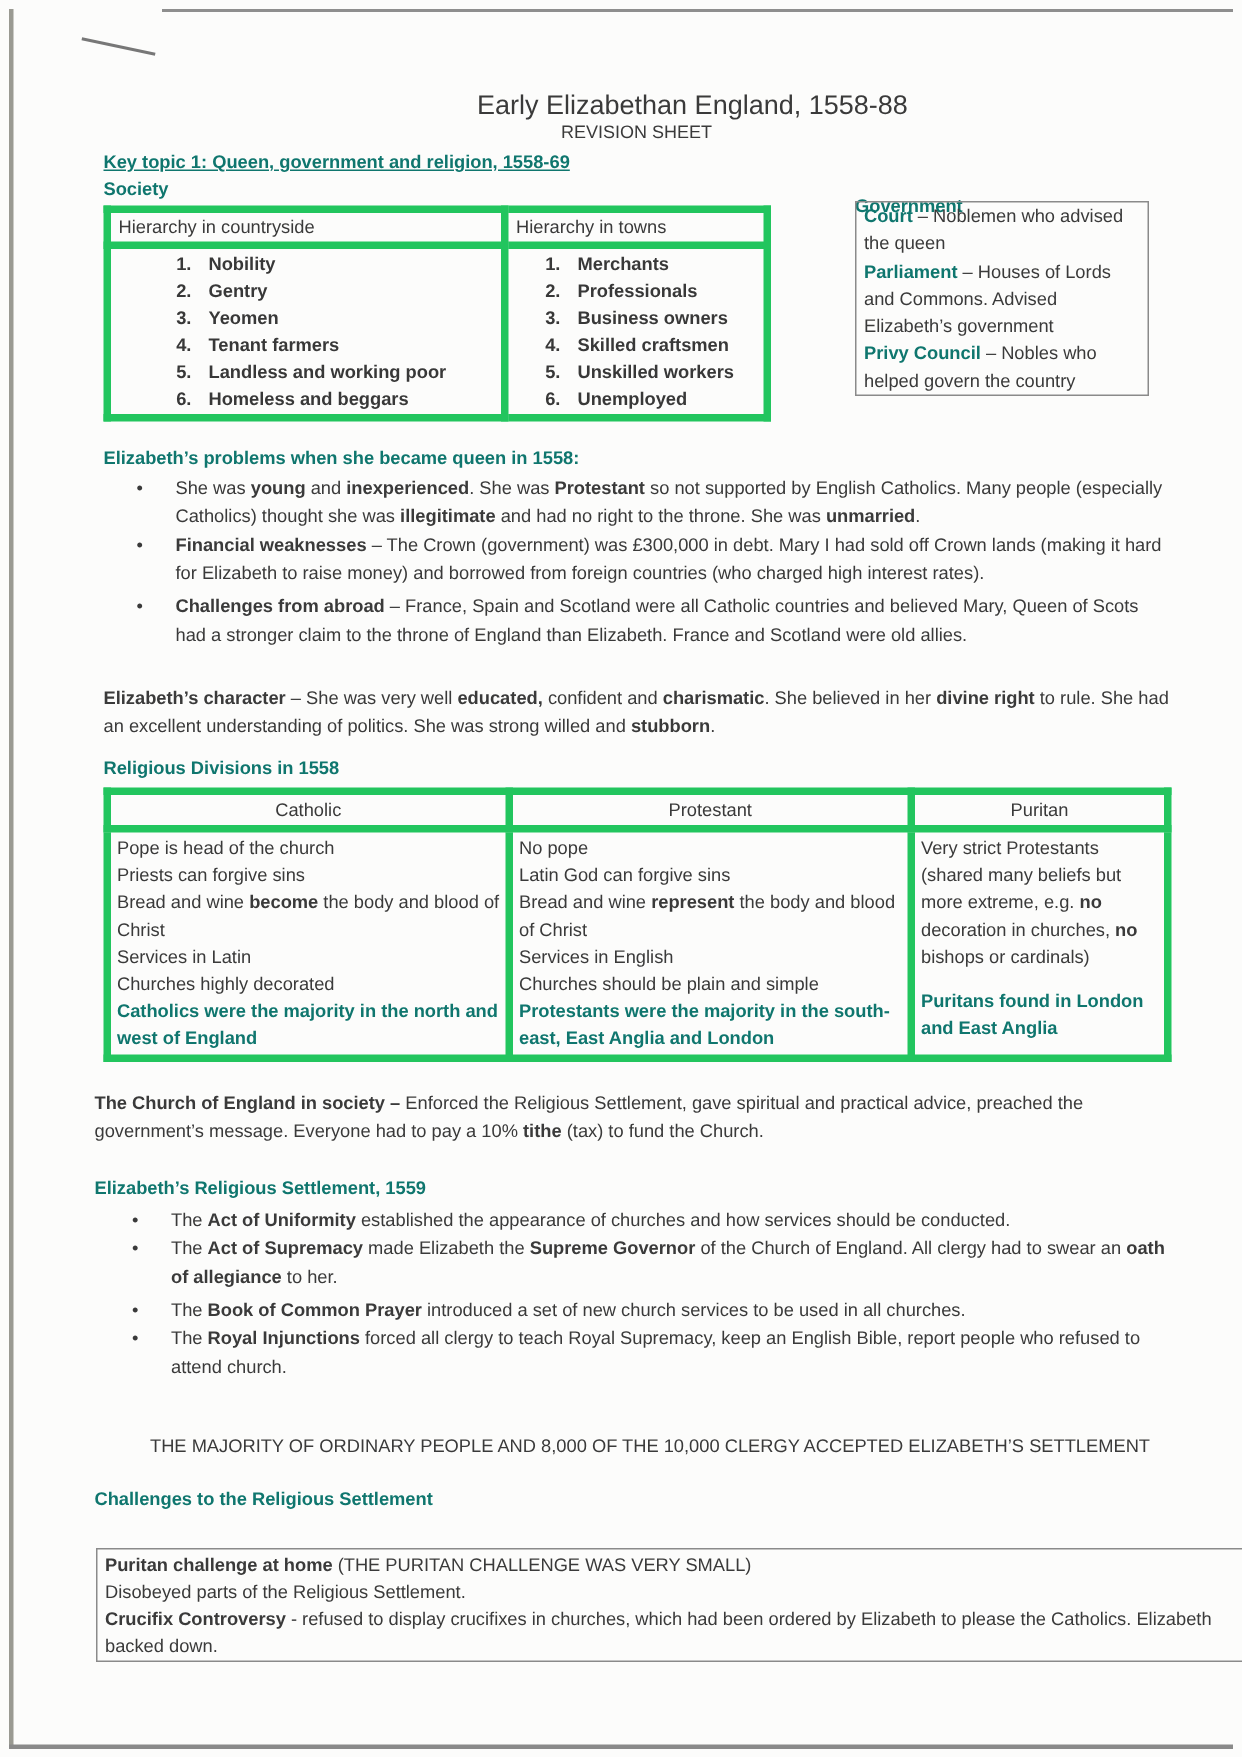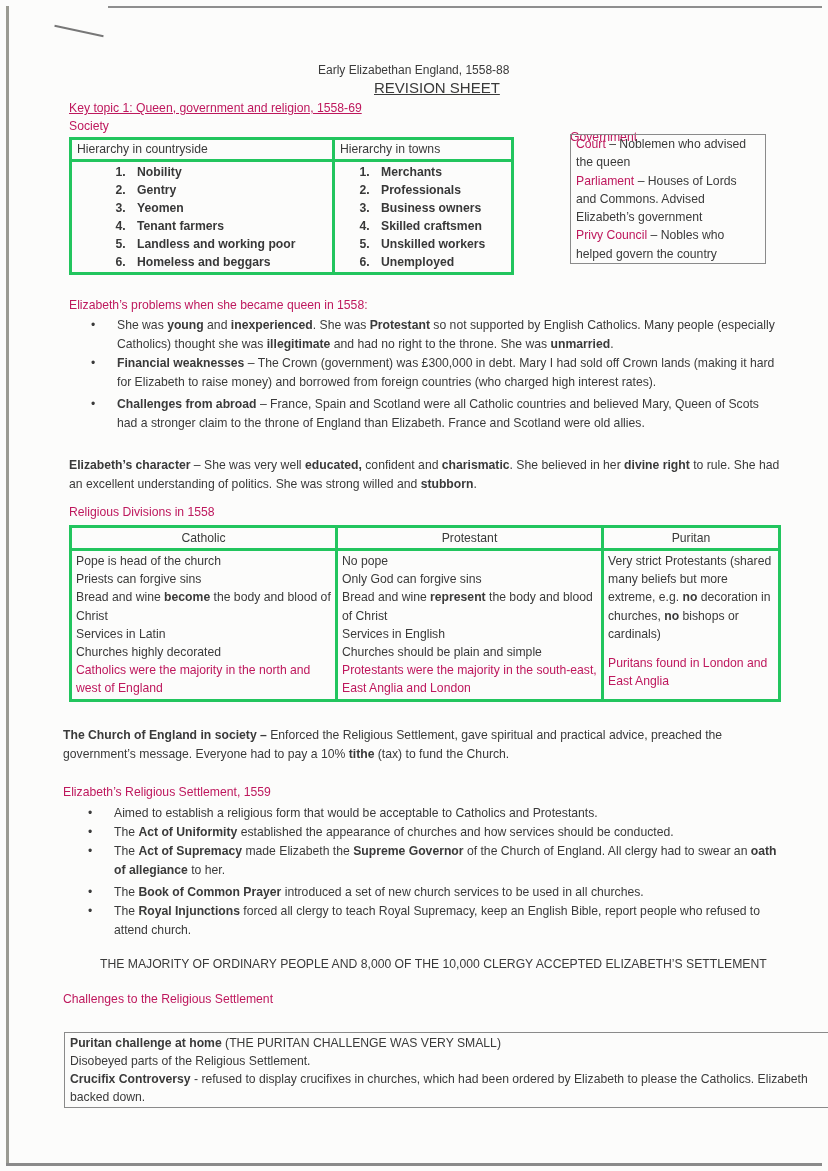--- a/index.html
+++ b/index.html
@@ -8,24 +8,24 @@
       background: #fcfcfb;
       font-family: "Liberation Sans", sans-serif;
       color: #3a3a3a;
     }
     .scan-left { position: absolute; left: 6px; top: 6px; width: 3px; height: 1160px; background: #9a9a92; }
     .scan-top { position: absolute; left: 108px; top: 6px; width: 714px; height: 2px; background: #8e8e8e; }
     .scan-bottom { position: absolute; left: 6px; top: 1163px; width: 816px; height: 3px; background: #8a8a8a; }
     .scan-mark { position: absolute; left: 54px; top: 30px; width: 50px; height: 2px; background: #777; transform: rotate(12deg); }
 
     .t { position: absolute; font-size: 12.2px; line-height: 18px; white-space: nowrap; }
-    .b { font-weight: normal; color: #be185d; }
+    .b { font-weight: bold; color: #0f766e; }
 
     table { border-collapse: collapse; position: absolute; font-size: 12.2px; }
-    td, th { border: 3px solid #22c55e; padding: 0 4px; vertical-align: top; font-weight: normal; text-align: left; }
+    td, th { border: 5px solid #22c55e; padding: 0 4px; vertical-align: top; font-weight: normal; text-align: left; }
 
     .soc { left: 69px; top: 137px; width: 445px; }
     .soc th { padding: 1px 5px; line-height: 17px; }
     .soc td { line-height: 18px; padding: 1px 0 1px 0; }
     .soc ol { margin: 0; padding-left: 57px; }
     .soc li { font-weight: bold; color: #383838; padding-left: 8px; }
 
     .gov { position: absolute; left: 570px; top: 134px; width: 196px; border: 1px solid #8a8a8a; padding: 0 5px; box-sizing: border-box; font-size: 12.2px; line-height: 18.3px; }
 
     ul.bul { position: absolute; margin: 0; padding-left: 0; list-style: none; font-size: 12.2px; line-height: 19px; }
@@ -39,22 +39,22 @@
     .box { position: absolute; left: 64px; top: 1032px; width: 784px; border: 1px solid #8a8a8a; padding: 1px 5px; box-sizing: border-box; font-size: 12.2px; line-height: 18px; }
   </style>
 </head>
 <body>
 
 <div class="scan-left"></div>
 <div class="scan-top"></div>
 <div class="scan-bottom"></div>
 <div class="scan-mark"></div>
 
-<div class="t" style="left:318px; top:61px; font-size:12px;">Early Elizabethan England, 1558-88</div>
-<div class="t" style="left:374px; top:79px; font-size:15px;text-decoration:underline;">REVISION SHEET</div>
+<div class="t" style="left:318px; top:61px; font-size:18px;">Early Elizabethan England, 1558-88</div>
+<div class="t" style="left:374px; top:79px; font-size:12px;">REVISION SHEET</div>
 <div class="t b" style="left:69px; top:99px; text-decoration:underline;">Key topic 1: Queen, government and religion, 1558-69</div>
 <div class="t b" style="left:69px; top:117px;">Society</div>
 
 <table class="soc">
   <tbody>
       <tr>
     <th style="width:250px;">Hierarchy in countryside</th>
     <th>Hierarchy in towns</th>
   </tr>
   <tr>
@@ -118,41 +118,40 @@
     <td>
       <div>Pope is head of the church</div>
       <div>Priests can forgive sins</div>
       <div><span>Bread and wine </span><b>become</b><span> the body and blood of Christ</span></div>
       <div>Services in Latin</div>
       <div>Churches highly decorated</div>
       <div class="b">Catholics were the majority in the north and west of England</div>
     </td>
     <td>
       <div>No pope</div>
-      <div>Only God can forgive sins</div>
+      <div>Latin God can forgive sins</div>
       <div><span>Bread and wine </span><b>represent</b><span> the body and blood of Christ</span></div>
       <div>Services in English</div>
       <div>Churches should be plain and simple</div>
       <div class="b">Protestants were the majority in the south-east, East Anglia and London</div>
     </td>
     <td>
       <div style="min-height:92px;"><span>Very strict Protestants (shared many beliefs but more extreme, e.g. </span><b>no</b><span> decoration in churches, </span><b>no</b><span> bishops or cardinals)</span></div>
       <div class="b" style="margin-top:10px;">Puritans found in London and East Anglia</div>
     </td>
   </tr>
 </tbody>
   </table>
 
 <div class="t" style="left:63px; top:726px; width:712px; white-space:normal; line-height:19px;">
   <b>The Church of England in society –</b><span> Enforced the Religious Settlement,  gave spiritual and practical advice, preached the government’s message. Everyone had to pay a 10% </span><b>tithe</b><span> (tax) to fund the Church.</span>
 </div>
 
 <div class="t b" style="left:63px; top:783px;">Elizabeth’s Religious Settlement, 1559</div>
 <ul class="bul" style="left:66px; top:804px; width:712px;">
-  <li><span>Aimed to establish a religious form that would be acceptable to Catholics and Protestants.</span></li>
   <li><span>The </span><b>Act of Uniformity</b><span> established the appearance of churches and how services should be conducted.</span></li>
   <li><span>The </span><b>Act of Supremacy</b><span> made Elizabeth the </span><b>Supreme Governor</b><span> of the Church of England. All clergy had to swear an </span><b>oath of allegiance</b><span> to her.</span></li>
   <li style="margin-top:3px;"><span>The </span><b>Book of Common Prayer</b><span> introduced a set of new church services to be used in all churches.</span></li>
   <li><span>The </span><b>Royal Injunctions</b><span> forced all clergy to teach Royal Supremacy, keep an English Bible, report people who refused to attend church.</span></li>
 </ul>
 <div class="t" style="left:100px; top:955px;">THE MAJORITY OF ORDINARY PEOPLE AND 8,000 OF THE 10,000 CLERGY ACCEPTED ELIZABETH’S SETTLEMENT</div>
 
 <div class="t b" style="left:63px; top:990px;">Challenges to the Religious Settlement</div>
 <div class="box">
   <div><b>Puritan challenge at home</b><span> (THE PURITAN CHALLENGE WAS VERY SMALL)</span></div>

